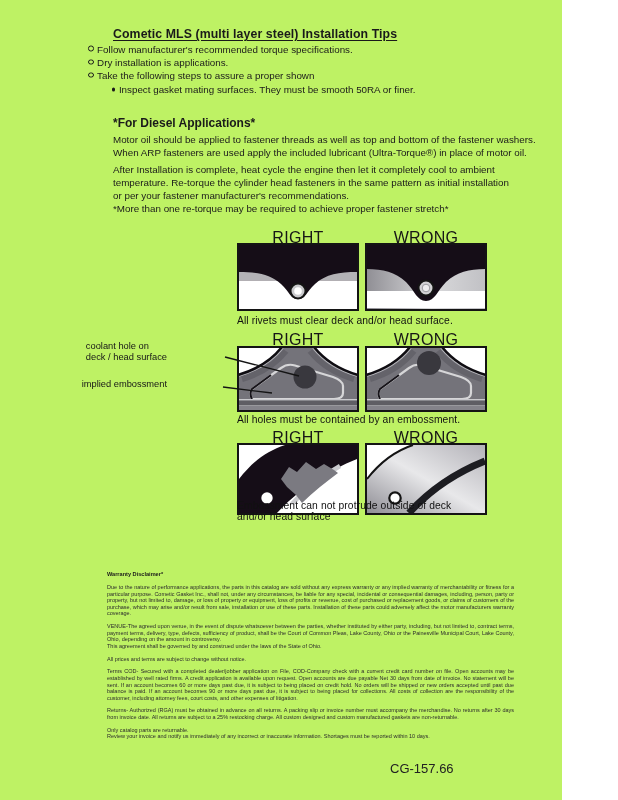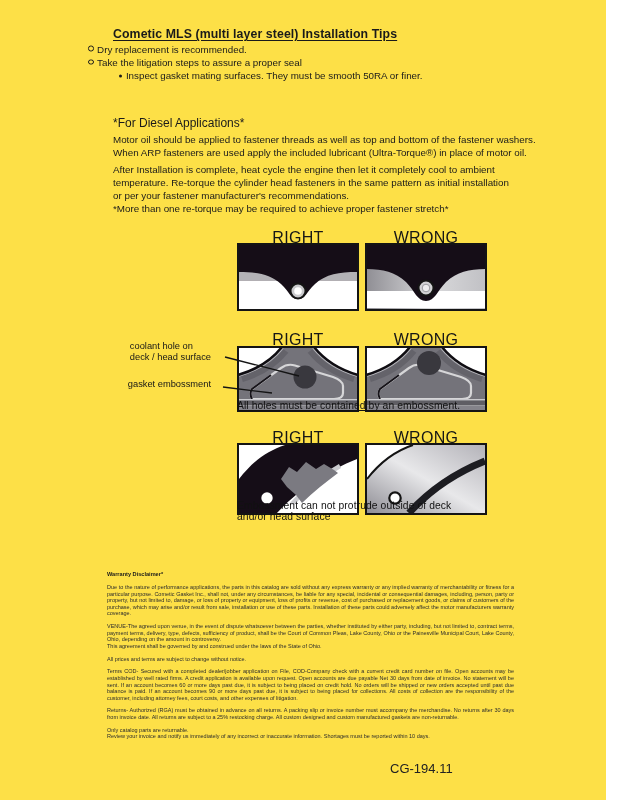--- a/index.html
+++ b/index.html
@@ -1,38 +1,38 @@
 <!DOCTYPE html>
 <html style="--ink: #1a1a1a; --diagram-black: #150d17; --panel-gray: #74737a; --bore-gray: #5e5d63; --deck-gray: #b3b2b6; --embossment-line: #d6d6d8; --hole-dark: #39383e;"><head>
 <meta charset="utf-8">
 <style>
   html,body{margin:0;padding:0;background:#fff;}
   .page{
-    position:relative;width:606px;height:800px;background:#fde047;overflow:hidden;
+    position:relative;width:562px;height:800px;background:#bef264;overflow:hidden;
     font-family:"Liberation Sans",sans-serif;color:#1a1a1a;
   }
   .abs{position:absolute;}
   .ml{white-space:pre-line;}
   .page-title{
     font-size:12.3px;font-weight:700;text-decoration:underline;
     text-underline-offset:2px;letter-spacing:.1px;
   }
   .body-text{font-size:9.8px;line-height:13.2px;}
   .bullets{font-size:9.8px;line-height:13.2px;}
   .b-row{display:flex;align-items:baseline;}
   .b1m{
     display:inline-block;width:3.6px;height:3.6px;border:1px solid #1a1a1a;
     border-radius:50%;margin-right:3.5px;flex:0 0 auto;transform:translateY(-1.5px);
   }
   .b2m{
     display:inline-block;width:3.4px;height:3.4px;background:#1a1a1a;
     border-radius:50%;margin-right:3.5px;flex:0 0 auto;transform:translateY(-1.5px);
   }
-  .sub{margin-left:31px;}
-  .diesel-heading{font-size:12px;font-weight:400;}
+  .sub{margin-left:24px;}
+  .diesel-heading{font-size:12px;font-weight:700;}
   .rw-label{width:122px;text-align:center;font-size:16px;letter-spacing:.3px;color:#161616;}
   .caption{font-size:10.3px;color:#111;letter-spacing:.1px;}
   .ann{font-size:9.3px;line-height:10.6px;text-align:left;color:#161616;}
   .disclaimer{width:407px;font-size:5.5px;line-height:6.55px;text-align:justify;color:#2c2c2c;}
   .disclaimer h3{font-size:5.6px;margin:0 0 6.5px 0;font-weight:700;color:#1a1a1a;}
   .disclaimer p{margin:0 0 6.3px 0;}
   .footer-code{font-size:13px;color:#222;}
   svg{display:block;}
   .f-black{fill:var(--diagram-black,#150d17);}
   .f-panel{fill:var(--panel-gray,#74737a);}
@@ -43,25 +43,29 @@
 </head>
 <body>
 
 <div class="page">
 
   <div class="abs page-title" style="left:113px;top:27px;">Cometic MLS (multi layer steel) Installation Tips</div>
 
   <div class="abs bullets" style="left:88px;top:43px;width:470px;">
     <div class="b-row">
       <span class="b1m"></span>
-      <span>Dry replacement is recommended.</span>
+      <span>Follow manufacturer's recommended torque specifications.</span>
     </div>
     <div class="b-row">
       <span class="b1m"></span>
-      <span>Take the litigation steps to assure a proper seal</span>
+      <span>Dry installation is applications.</span>
+    </div>
+    <div class="b-row">
+      <span class="b1m"></span>
+      <span>Take the following steps to assure a proper shown</span>
     </div>
     <div class="b-row sub">
       <span class="b2m"></span>
       <span>Inspect gasket mating surfaces.  They must be smooth 50RA or finer.</span>
     </div>
   </div>
 
   <div class="abs diesel-heading" style="left:113px;top:116px;">*For Diesel Applications*</div>
   <div class="abs body-text ml" style="left:113px;top:133px;width:460px;">Motor oil should be applied to fastener threads as well as top and bottom of the fastener washers.
 When ARP fasteners are used apply the included lubricant (Ultra-Torque®) in place of motor oil.</div>
@@ -92,27 +96,28 @@
       </linearGradient>
     </defs>
     <rect x="0" y="0" width="122" height="68" fill="url(#gradB)"></rect>
     <rect x="2" y="48" width="118" height="17" fill="#ffffff"></rect>
     <path class="f-black" d="M2,26 C18,26 30,29 41,39 C50,48 52,58 61,58 C70,58 72,48 81,39 C92,29 104,26 120,26 L120,2 L2,2 Z"></path>
     <circle cx="61" cy="45" r="7.5" fill="#d2d2d4" stroke="#141414" stroke-width="2"></circle>
     <circle cx="61" cy="45" r="3.8" fill="#ededee" stroke="#9a9a9e" stroke-width="1"></circle>
     <rect x="1" y="1" width="120" height="66" fill="none" stroke="#141414" stroke-width="2"></rect>
   </svg>
 
+  <div class="abs caption" style="left:237px;top:315px;">All rivets must clear deck and/or head surface.</div>
 
   <div class="abs rw-label" style="left:237px;top:331px;">RIGHT</div>
   <div class="abs rw-label" style="left:365px;top:331px;">WRONG</div>
 
   <div class="abs ann ml" style="right:395px;top:341px;">coolant hole on
 deck / head surface</div>
-  <div class="abs ann" style="right:395px;top:379px;">gasket embossment</div>
+  <div class="abs ann" style="right:395px;top:379px;">implied embossment</div>
 
   <svg class="abs" style="left:237px;top:346px;" width="122" height="66" viewBox="0 0 122 66" aria-hidden="true">
     <rect x="2" y="2" width="118" height="62" fill="#ffffff"></rect>
     <path class="f-panel" d="M2,30 Q30,22 46,2 L76,2 Q92,22 120,30 L120,54 L2,54 Z"></path>
     <path d="M5,33 Q33,25 49,5" fill="none" stroke="#5f5e65" stroke-width="6" opacity="0.75"></path>
     <path d="M117,33 Q89,25 73,5" fill="none" stroke="#5f5e65" stroke-width="6" opacity="0.75"></path>
     <path d="M2,30 Q30,22 46,2" fill="none" stroke="#b9b9be" stroke-width="1.4"></path>
     <path d="M120,30 Q92,22 76,2" fill="none" stroke="#b9b9be" stroke-width="1.4"></path>
     <path d="M1,29 Q29,21 45,1" fill="none" stroke="#0f0d12" stroke-width="2.6"></path>
     <path d="M121,29 Q93,21 77,1" fill="none" stroke="#0f0d12" stroke-width="2.6"></path>
@@ -136,21 +141,21 @@
     <path d="M121,29 Q93,21 77,1" fill="none" stroke="#0f0d12" stroke-width="2.6"></path>
     <path class="s-emboss" fill="none" stroke-width="2.2" d="M15,53 C13,49 13,46 15,43 L44,22 C48,19 53,18 58,19.5 L96,31 C103,33.5 106,36 106,40 L106,47 C106,51.5 102,53 97,53 Z"></path>
     <path d="M15,53 C13,49 13,46 15,43 L34,29" fill="none" stroke="#17141a" stroke-width="2"></path>
     <circle cx="64" cy="17" r="12" class="f-hole"></circle>
     <rect x="2" y="53" width="118" height="1.3" fill="#c9c9cd"></rect>
     <rect x="2" y="54.3" width="118" height="5.2" fill="#5f5e64"></rect>
     <rect x="2" y="59.5" width="118" height="4.5" fill="#84838a"></rect>
     <rect x="1" y="1" width="120" height="64" fill="none" stroke="#141414" stroke-width="2"></rect>
   </svg>
 
-  <div class="abs caption" style="left:237px;top:400px;text-decoration:underline;">All holes must be contained by an embossment.</div>
+  <div class="abs caption" style="left:237px;top:414px;">All holes must be contained by an embossment.</div>
 
   <div class="abs rw-label" style="left:237px;top:429px;">RIGHT</div>
   <div class="abs rw-label" style="left:365px;top:429px;">WRONG</div>
 
   <svg class="abs" style="left:237px;top:443px;" width="122" height="72" viewBox="0 0 122 72" aria-hidden="true">
     <rect x="2" y="2" width="118" height="68" fill="#ffffff"></rect>
     <path class="f-black" d="M2,36 C16,18 30,8 48,2 L120,2 L120,16 C90,28 62,46 40,70 L2,70 Z"></path>
     <path d="M103,23 C85,33 68,46 55,61" fill="none" stroke="#cbcbcf" stroke-width="4.5"></path>
     <path fill="#7b7a81" d="M44,36 L52,24 L60,29 L69,19 L79,26 L87,21 L97,27 L101,30 C89,39 76,49 65,60 L59,52 L50,44 Z"></path>
     <circle cx="30" cy="55" r="5.7" fill="#ffffff"></circle>
@@ -186,15 +191,15 @@
     <p class="ml">Due to the nature of performance applications, the parts in this catalog are sold without any express warranty or any implied warranty of merchantability or fitness for a particular purpose.  Cometic Gasket Inc., shall not, under any circumstances, be liable for any special, incidental or consequential damages, including, person, party or property, but not limited to, damage, or loss of property or equipment, loss of profits or revenue, cost of purchased or replacement goods, or claims of customers of the purchase, which may arise and/or result from sale, installation or use of these parts.  Installation of these parts could adversely affect the motor manufacturers warranty coverage.</p>
     <p class="ml">VENUE-The agreed upon venue, in the event of dispute whatsoever between the parties, whether instituted by either party, including, but not limited to, contract terms, payment terms, delivery, type, defects, sufficiency of product, shall be the Court of Common Pleas, Lake County, Ohio or the Painesville Municipal Court, Lake County, Ohio, depending on the amount in controversy.
 This agreement shall be governed by and construed under the laws of the State of Ohio.</p>
     <p class="ml">All prices and terms are subject to change without notice.</p>
     <p class="ml">Terms COD- Secured with a completed dealer/jobber application on File, COD-Company check with a current credit card number on file.  Open accounts may be established by well rated firms.  A credit application is available upon request.  Open accounts are due payable Net 30 days from date of invoice.  No statement will be sent.  If an account becomes 60 or more days past due, it is subject to being placed on credit hold.  No orders will be shipped or new orders accepted until past due balance is paid.  If an account becomes 90 or more days past due, it is subject to being placed for collections.  All costs of collection are the responsibility of the customer, including attorney fees, court costs, and other expenses of litigation.</p>
     <p class="ml">Returns- Authorized (RGA) must be obtained in advance on all returns.  A packing slip or invoice number must accompany the merchandise.  No returns after 30 days from invoice date.  All returns are subject to a 25% restocking charge.  All custom designed and custom manufactured gaskets are non-returnable.</p>
     <p class="ml">Only catalog parts are returnable.
 Review your invoice and notify us immediately of any incorrect or inaccurate information.  Shortages must be reported within 10 days.</p>
   </div>
 
-  <div class="abs footer-code" style="left:390px;top:761px;">CG-194.11</div>
+  <div class="abs footer-code" style="left:390px;top:761px;">CG-157.66</div>
 
 </div>
 
 </body></html>

